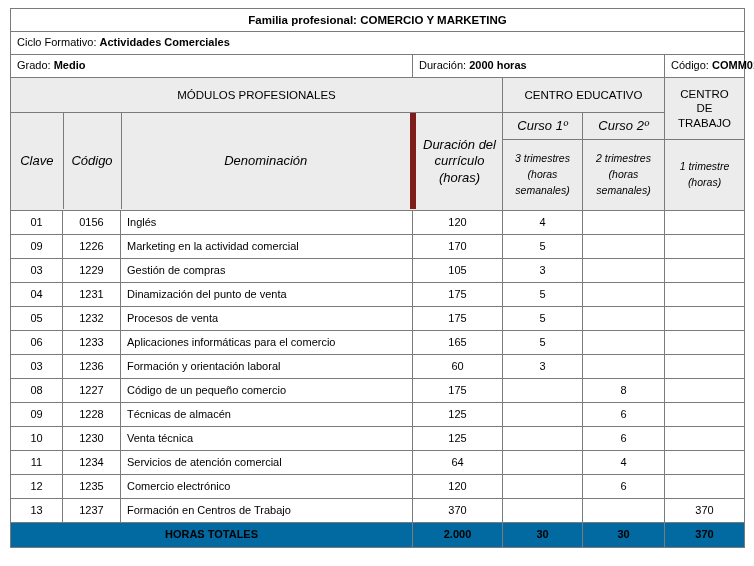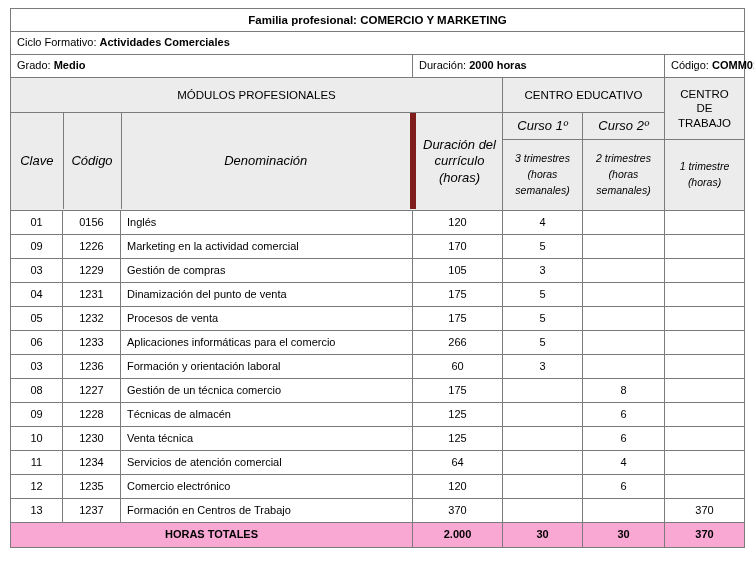--- a/index.html
+++ b/index.html
@@ -80,21 +80,21 @@
     font-size: 10.5px;
     line-height: 1.5;
   }
 
   
   .data td { height: 23px; }
   .data .cell { font-size: 11px; }
 
   
   .totals td {
-    background: #f9a8d4;
+    background: #0369a1;
     height: 24px;
   }
   .totals .cell {
     text-align: center;
     font-weight: bold;
     font-size: 11px;
   }
   .nowrap { white-space: nowrap; }
 </style>
 </head>
@@ -345,21 +345,21 @@
         <td>
             <div class="cell center">06</div>
           </td>
         <td>
             <div class="cell center">1233</div>
           </td>
         <td>
             <div class="cell left">Aplicaciones informáticas para el comercio</div>
           </td>
         <td>
-            <div class="cell center">266</div>
+            <div class="cell center">165</div>
           </td>
         <td>
             <div class="cell center">5</div>
           </td>
         <td>
             <div class="cell center"></div>
           </td>
         <td>
             <div class="cell center"></div>
           </td>
@@ -388,21 +388,21 @@
           </td>
       </tr>
       <tr class="data">
         <td>
             <div class="cell center">08</div>
           </td>
         <td>
             <div class="cell center">1227</div>
           </td>
         <td>
-            <div class="cell left">Gestión de un técnica comercio</div>
+            <div class="cell left">Código de un pequeño comercio</div>
           </td>
         <td>
             <div class="cell center">175</div>
           </td>
         <td>
             <div class="cell center"></div>
           </td>
         <td>
             <div class="cell center">8</div>
           </td>

